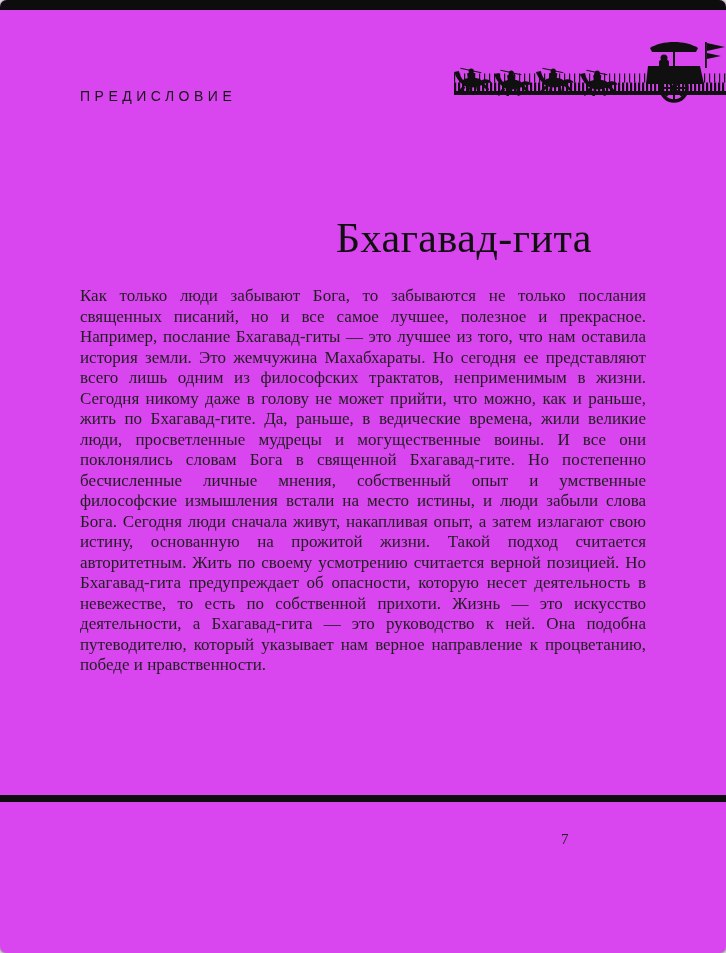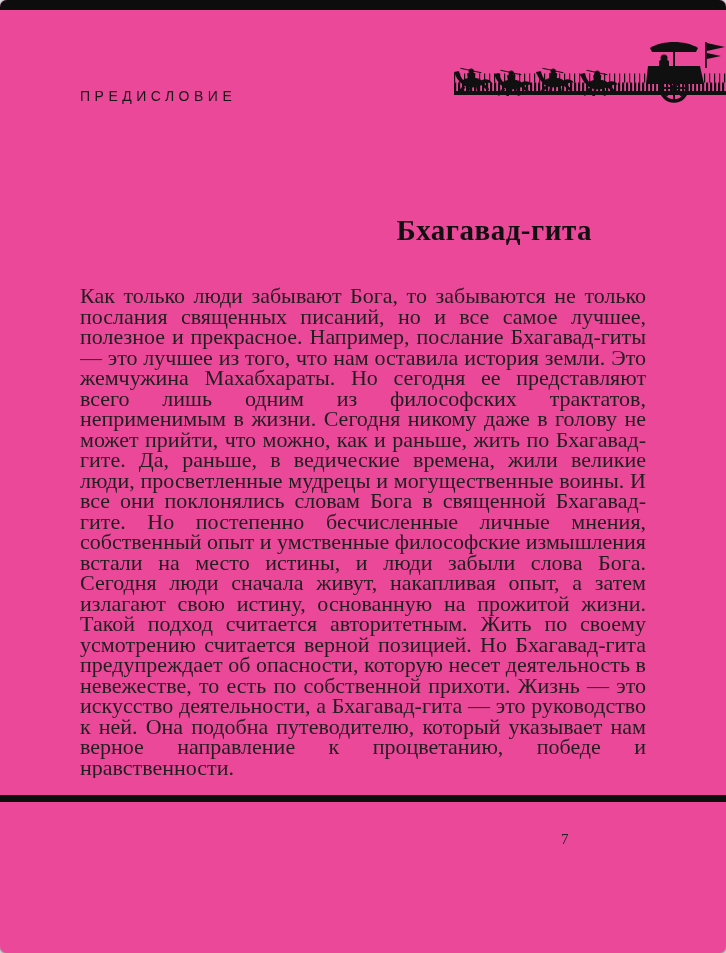--- a/index.html
+++ b/index.html
@@ -4,46 +4,46 @@
 <style>
   html, body { margin: 0; padding: 0; background: #e8e8e8; }
   .stage {
     position: relative;
     width: 726px; height: 953px;
     margin: 0 auto;
     font-family: "Liberation Serif", serif;
   }
   .page {
     position: absolute; inset: 0;
-    background: #ec4899;
+    background: #d946ef;
     border-radius: 7px;
     overflow: hidden;
     box-shadow: 0 1px 5px rgba(0,0,0,.40), 0 0 0 1px #cdcdcd;
   }
   .top-rule {
     position: absolute; top: 0; left: 0; right: 0;
     height: 10px; background: #0d0d0d;
   }
   .kicker {
     position: absolute; left: 80px; top: 88px;
     font-family: "Liberation Sans", sans-serif;
     font-size: 14px; letter-spacing: 4.5px;
     color: #161616; white-space: nowrap;
   }
   .illustration { position: absolute; top: 42px; right: 0; }
   .chapter-title {
     position: absolute; top: 214px; right: 134px;
-    font-size: 29px; font-weight: 700;
+    font-size: 42px; font-weight: 400;
     letter-spacing: .5px; color: #101010;
     white-space: nowrap;
   }
   .body-text {
     position: absolute; left: 80px; top: 286px;
     width: 566px; max-height: 505px; overflow: hidden;
-    font-size: 22px; line-height: 20.5px;
+    font-size: 17px; line-height: 20.5px;
     text-align: justify; color: #1f1f1f;
     hyphens: auto;
   }
   .body-text p { margin: 0; }
   .body-text p + p { margin-top: 13px; }
   .bottom-rule {
     position: absolute; top: 795px; left: 0; right: 0;
     height: 7px; background: #0d0d0d;
   }
   .folio {

